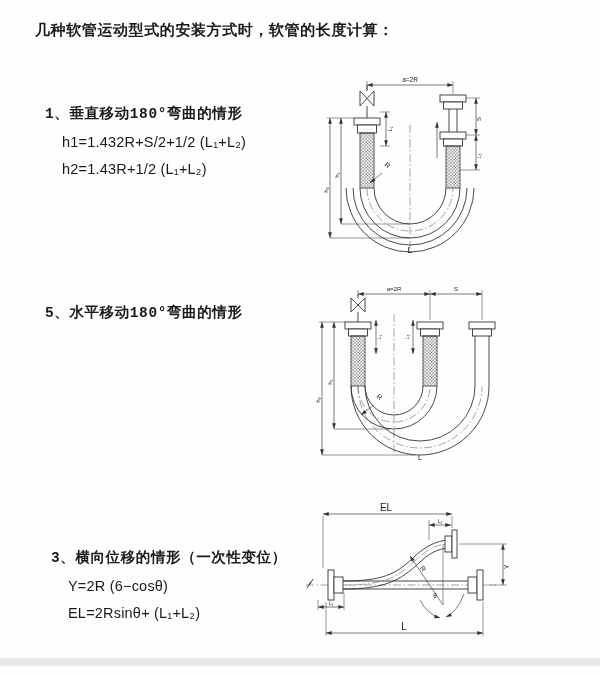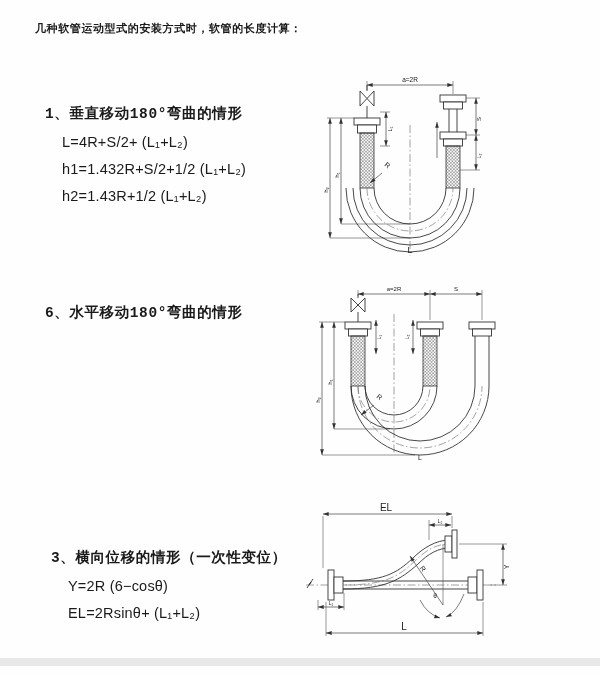--- a/index.html
+++ b/index.html
@@ -1,18 +1,18 @@
 <!DOCTYPE html>
 <html><head>
 <meta charset="utf-8">
 <style>
   html,body{margin:0;padding:0;background:#fff;}
   .canvas{position:relative;width:600px;height:675px;background:#fefefe;
           font-family:"Liberation Sans",sans-serif;color:#1a1a1a;overflow:hidden;}
-  .page-title{position:absolute;left:35px;top:21px;font-size:11px;font-weight:600;letter-spacing:.6px;}
+  .page-title{position:absolute;left:35px;top:21px;font-size:15px;font-weight:600;letter-spacing:.6px;}
   .section{position:absolute;left:45px;}
   .heading{font-size:14.5px;font-weight:600;letter-spacing:.6px;font-family:Liberation Mono, monospace;}
   .formulas{margin:11px 0 0 17px;}
   .formula{font-size:14.5px;line-height:17px;margin-bottom:10px;letter-spacing:.2px;white-space:nowrap;}
   svg.diag{position:absolute;}
   svg text{font-family:"Liberation Sans",sans-serif;fill:#222;}
   .obj{stroke:#333;stroke-width:.9;fill:none;}
   .dim{stroke:#444;stroke-width:.7;fill:none;}
   .thin{stroke:#444;stroke-width:.55;fill:none;}
   .cl{stroke:#666;stroke-width:.6;fill:none;stroke-dasharray:8 2.5 1.5 2.5;}
@@ -35,28 +35,27 @@
         <path d="M0,3.2 L3.2,0 M0,0 L3.2,3.2" stroke="#555" stroke-width="0.45" fill="none"></path>
       </pattern>
     </defs>
   </svg>
 
   <div class="page-title">几种软管运动型式的安装方式时，软管的长度计算：</div>
 
   <div class="section" style="top:104px;">
     <div class="heading">1、垂直移动180°弯曲的情形</div>
     <div class="formulas">
-      <div class="formula">L=4R+S/2+ (L₁+L₂)</div>
       <div class="formula">h1=1.432R+S/2+1/2 (L₁+L₂)</div>
       <div class="formula">h2=1.43R+1/2 (L₁+L₂)</div>
     </div>
   </div>
 
   <div class="section" style="top:303px;">
-    <div class="heading">6、水平移动180°弯曲的情形</div>
+    <div class="heading">5、水平移动180°弯曲的情形</div>
   </div>
 
   <div class="section" style="top:548px;margin-left:6px;">
     <div class="heading">3、横向位移的情形（一次性变位）</div>
     <div class="formulas">
       <div class="formula">Y=2R (6−cosθ)</div>
       <div class="formula">EL=2Rsinθ+ (L₁+L₂)</div>
     </div>
   </div>
 

